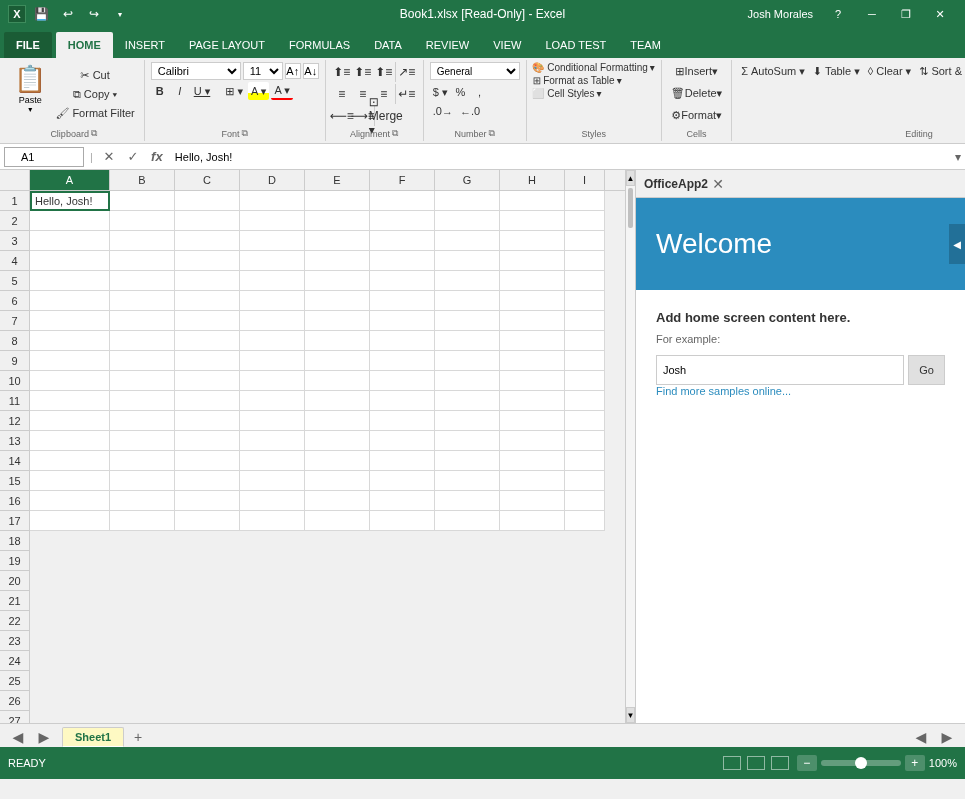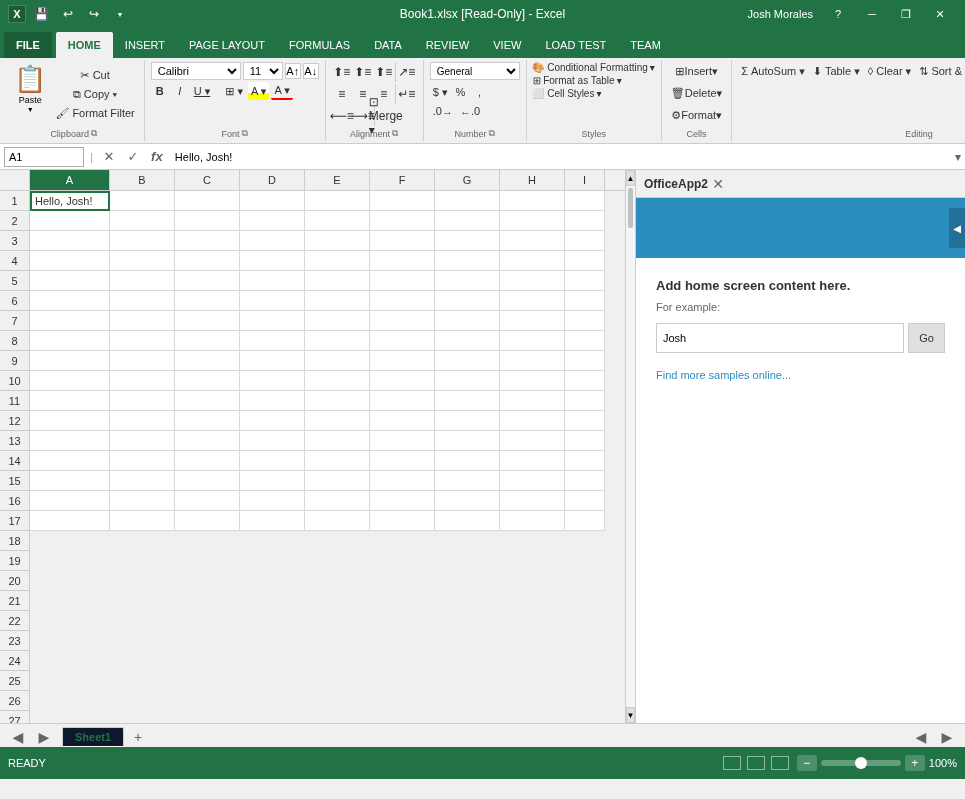--- a/index.html
+++ b/index.html
@@ -102,21 +102,21 @@
       border-bottom: 1px solid #ccc;
       display: flex;
       align-items: center;
       height: 26px;
       padding: 0 4px;
       gap: 4px;
     }
     .name-box {
       width: 80px;
       border: 1px solid #aaa;
-      padding: 1px 4px;
+      padding: 1px 16px;
       font-size: 11px;
       height: 20px;
     }
     .formula-divider { color: #aaa; margin: 0 2px; }
     .formula-btn { width: 20px; height: 20px; display: flex; align-items: center; justify-content: center; cursor: pointer; color: #666; font-size: 13px; }
     .formula-input {
       flex: 1;
       border: none;
       outline: none;
       font-size: 11px;
@@ -234,21 +234,21 @@
       border: 1px solid #ccc;
       border-bottom: none;
       background: #d8d8d8;
       border-radius: 2px 2px 0 0;
       color: #333;
       height: 20px;
       display: flex;
       align-items: center;
     }
     .sheet-tab.active {
-      background: #0f172a;
+      background: #fef9c3;
       color: #217346;
       font-weight: bold;
       border-bottom: 1px solid white;
     }
     .sheet-tab-btn {
       width: 20px;
       height: 20px;
       display: flex;
       align-items: center;
       justify-content: center;
@@ -335,21 +335,20 @@
       padding: 5px 12px;
       font-size: 11px;
       cursor: pointer;
       color: #333;
       display: inline-block;
       margin-bottom: 12px;
     }
     .input-row {
       display: flex;
       gap: 4px;
-      margin-bottom: 16px;
     }
     .side-input {
       flex: 1;
       border: 1px solid #ccc;
       padding: 4px 6px;
       font-size: 11px;
       outline: none;
     }
     .go-btn {
       background: #e0e0e0;
@@ -871,20 +870,21 @@
     <div class="scroll-btn">▼</div>
   </div>
 
   <div class="side-panel">
     <div class="side-panel-header">
       <span class="side-panel-title">OfficeApp2</span>
       <div class="side-panel-close">✕</div>
     </div>
     <div class="side-panel-content">
       <div class="welcome-banner">
+        <span>Welcome</span>
         <div class="side-panel-toggle-arrow">◀</div>
       </div>
       <div class="side-panel-body">
         <div class="add-home-text">Add home screen content here.</div>
         <div class="for-example">For example:</div>
         <div class="input-row">
           <input class="side-input" type="text" value="Josh" style="">
           <button class="go-btn">Go</button>
         </div>
         <a class="find-more-link" href="#">Find more samples online...</a>

